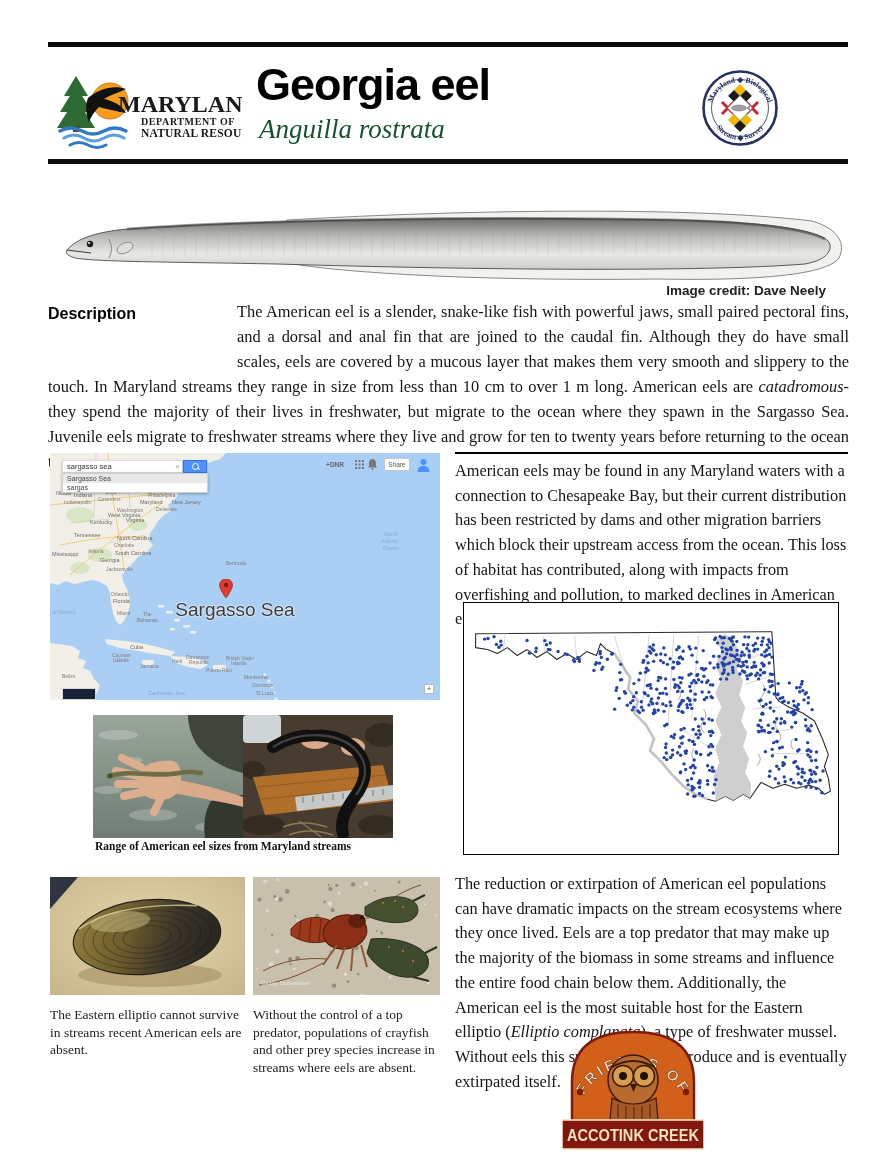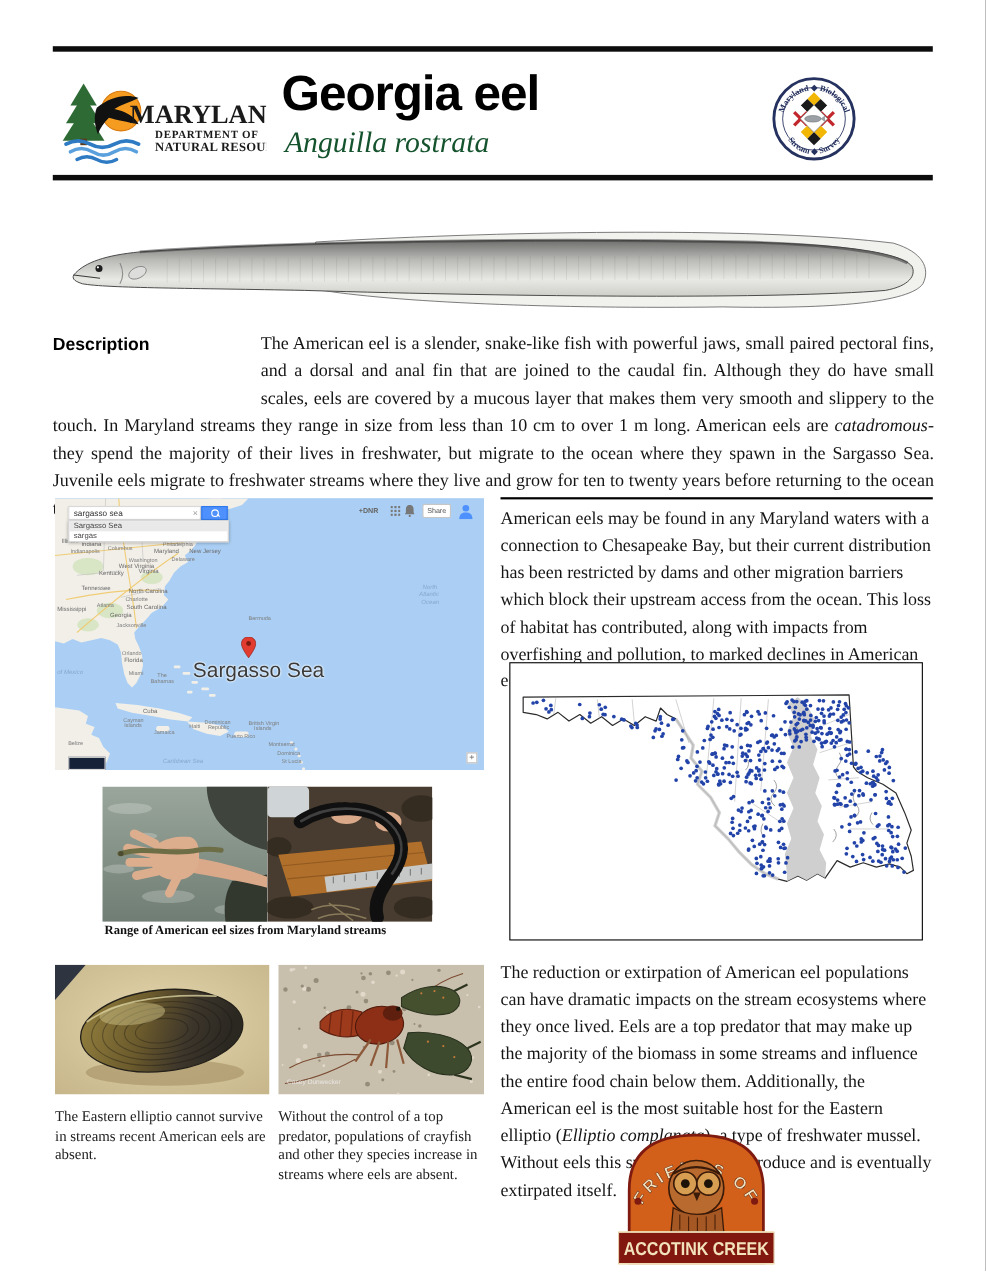--- a/index.html
+++ b/index.html
@@ -200,20 +200,21 @@
         <line x1="722" x2="722" y1="39.1" y2="61.1" stroke="#555" stroke-width="0.7" opacity="0.14"></line>
         <line x1="733" x2="733" y1="39.0" y2="61.0" stroke="#555" stroke-width="0.7" opacity="0.14"></line>
       </g>
     <circle cx="33" cy="52" r="3.2" fill="#1d1d1d"></circle>
     <circle cx="32" cy="51" r="1" fill="#fff"></circle>
     <path d="M10,58 L34,61" stroke="#3a3a3a" stroke-width="1" fill="none"></path>
     <path d="M52,47 Q57,57 52,66" stroke="#8a8a8a" stroke-width="1" fill="none"></path>
     <ellipse cx="68" cy="56" rx="8.5" ry="5" transform="rotate(-25 68 56)" fill="#dddddb" stroke="#7a7a7a" stroke-width="0.7"></ellipse>
   </svg>
 
+  <div class="credit">Image credit: Dave Neely</div>
 
   <div class="desc-wrap">
     <div class="desc-head">Description</div>
     <span>The American eel is a slender, snake-like fish with powerful jaws, small paired pectoral fins, and a dorsal and anal fin that are joined to the caudal fin. Although they do have small scales, eels are covered by a mucous layer that makes them very smooth and slippery to the touch. In Maryland streams they range in size from less than 10 cm to over 1 m long. American eels are </span><i class="itw">catadromous</i><span>- they spend the majority of their lives in freshwater, but migrate to the ocean where they spawn in the Sargasso Sea. Juvenile eels migrate to freshwater streams where they live and grow for ten to twenty years before returning to the ocean to spawn and die.</span>
   </div>
 
   <div class="gmap">
     <svg width="390" height="247" viewBox="0 0 390 247">
       <rect width="390" height="247" fill="#abcff4"></rect>
       <path fill="#f2efe8" d="M0,0 L152,0 L150,8 L143,14 L146,20 L138,26 L132,33 L128,42 L124,47 L118,52 L121,58 L114,62 L108,68 L104,75 L100,80 L99,88 L103,92 L97,99 L88,104 L83,110 L77,116 L72,122 L73,128 L76,134 L79,142 L80,152 L78,160 L74,168 L70,172 L66,168 L63,160 L61,150 L60,140 L57,133 L50,129 L42,127 L33,129 L24,131 L16,128 L8,132 L0,130 Z"></path>
@@ -545,21 +546,21 @@
     <g stroke="#8c5a3a" stroke-width="2">
       <line x1="84" y1="68" x2="70" y2="88"></line>
         <line x1="92" y1="70" x2="84" y2="92"></line>
       <line x1="100" y1="70" x2="98" y2="94"></line>
         <line x1="108" y1="68" x2="114" y2="90"></line>
     </g>
     <text x="8" y="108" class="watermark" font-size="6" fill="#eeeeee" opacity="0.85">Casey Dunwecker</text>
   </svg>
 
   <div class="smallcap" style="left:50px;top:1006px;">The Eastern elliptio cannot survive in streams recent American eels are absent.</div>
-  <div class="smallcap" style="left:253px;top:1006px;">Without the control of a top predator, populations of crayfish and other they species increase in streams where eels are absent.</div>
+  <div class="smallcap" style="left:253px;top:1006px;">Without the control of a top predator, populations of crayfish and other prey species increase in streams where eels are absent.</div>
 
   <div class="thin-rule"></div>
   <div class="rpara" style="top:459px;">American eels may be found in any Maryland waters with a connection to Chesapeake Bay, but their current distribution has been restricted by dams and other migration barriers which block their upstream access from the ocean. This loss of habitat has contributed, along with impacts from overfishing and pollution, to marked declines in American eel populations in recent times.</div>
 
   <div class="mdbox">
     <svg width="372" height="218" viewBox="0 0 374 220" style="display:block;margin:1px auto 0;">
       <g transform="translate(0,-14)">
         <path fill="#ffffff" stroke="#2b2b2b" stroke-width="1.1" stroke-linejoin="round" d="M10,44 L10,58 L22,60 L32,64 L42,58 L52,66 L62,60 L72,68 L82,62 L92,70 L102,64 L112,70 L122,62 L132,66 L136,54 L142,60 L150,64 L158,76 L166,88 L164,100 L174,112 L170,124 L182,136 L190,150 L186,162 L198,174 L208,186 L220,198 L232,206 L244,211 L252,213 L262,208 L270,212 L280,206 L287,210 L298,194 L310,200 L322,196 L334,200 L346,197 L356,200 L362,206 L368,203 L366,190 L362,178 L366,166 L360,150 L352,132 L340,124 L326,118 L316,112 L313,108 L309,42 Z"></path>
         <path fill="#cccccc" opacity="0.95" d="M262,44 L272,54 L278,66 L274,80 L280,92 L276,106 L282,118 L278,132 L284,144 L280,158 L286,170 L282,184 L288,196 L287,210 L280,206 L270,212 L262,208 L252,213 L252,206 L250,188 L256,174 L252,160 L258,146 L252,132 L258,118 L252,104 L258,90 L252,76 L258,62 L253,50 Z"></path>
         <path d="M150,64 L158,76 L166,88 L164,100 L174,112 L170,124 L182,136 L190,150 L186,162 L198,174 L208,186 L220,198 L232,206 L244,211" fill="none" stroke="#cccccc" stroke-width="3" opacity="0.9"></path>

